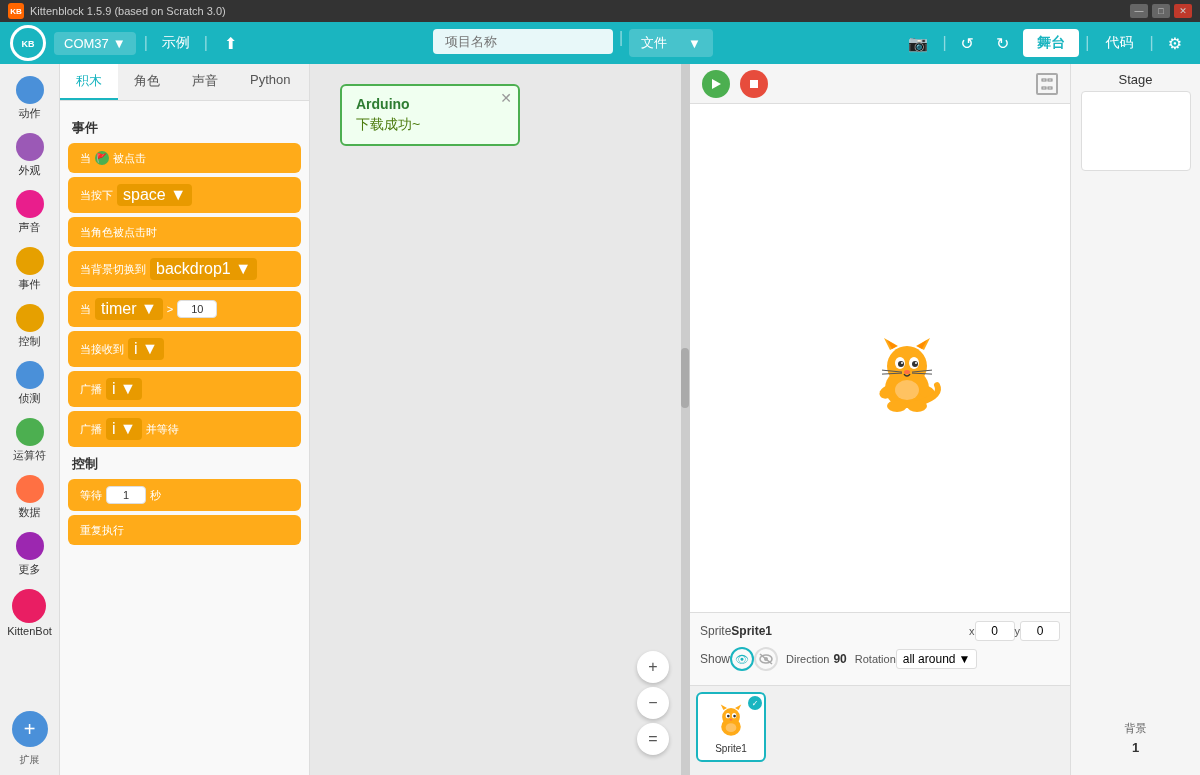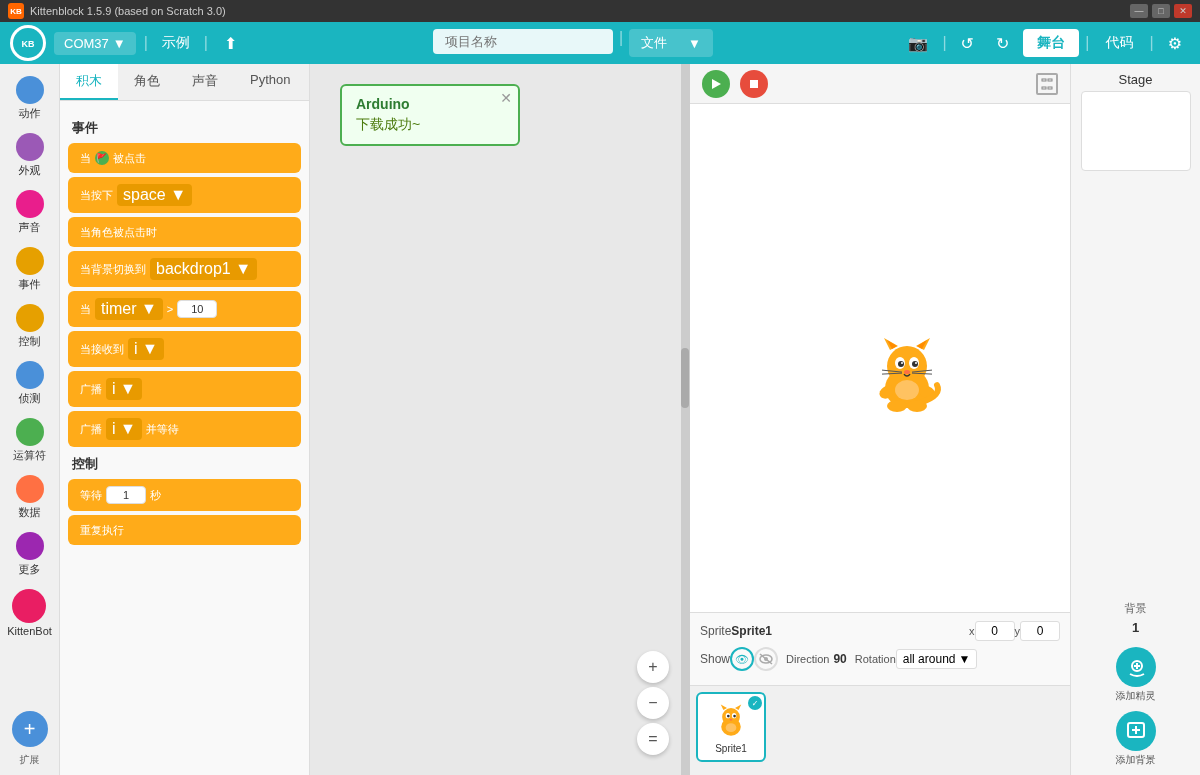--- a/index.html
+++ b/index.html
@@ -405,38 +405,15 @@
       </div>
     </div>
   </div>
 
   <div class="right-panel">
     <span class="stage-label">Stage</span>
     <div class="stage-thumb"></div>
     <div style="flex:1"></div>
     <span class="right-label">背景</span>
     <span class="right-value">1</span>
-    <div class="right-add-btns">
-      <div class="add-sprite-btn">
-        <div class="add-sprite-icon">
-          <svg width="22" height="22" viewBox="0 0 22 22">
-            <circle cx="12" cy="10" r="5" fill="none" stroke="white" stroke-width="2"></circle>
-            <line x1="12" y1="7" x2="12" y2="13" stroke="white" stroke-width="2"></line>
-            <line x1="9" y1="10" x2="15" y2="10" stroke="white" stroke-width="2"></line>
-            <path d="M5 18 Q12 22 19 18" fill="none" stroke="white" stroke-width="2"></path>
-          </svg>
-        </div>
-        <span class="add-sprite-label">添加精灵</span>
-      </div>
-      <div class="add-sprite-btn">
-        <div class="add-sprite-icon" style="background:#1ab5c0">
-          <svg width="22" height="22" viewBox="0 0 22 22">
-            <rect x="3" y="3" width="16" height="14" rx="2" fill="none" stroke="white" stroke-width="2"></rect>
-            <line x1="11" y1="6" x2="11" y2="14" stroke="white" stroke-width="2"></line>
-            <line x1="7" y1="10" x2="15" y2="10" stroke="white" stroke-width="2"></line>
-          </svg>
-        </div>
-        <span class="add-sprite-label">添加背景</span>
-      </div>
-    </div>
   </div>
 
 </div>
 
 </body></html>

